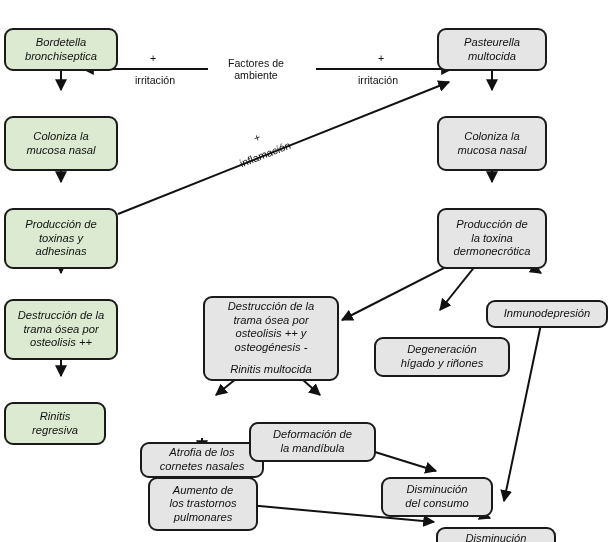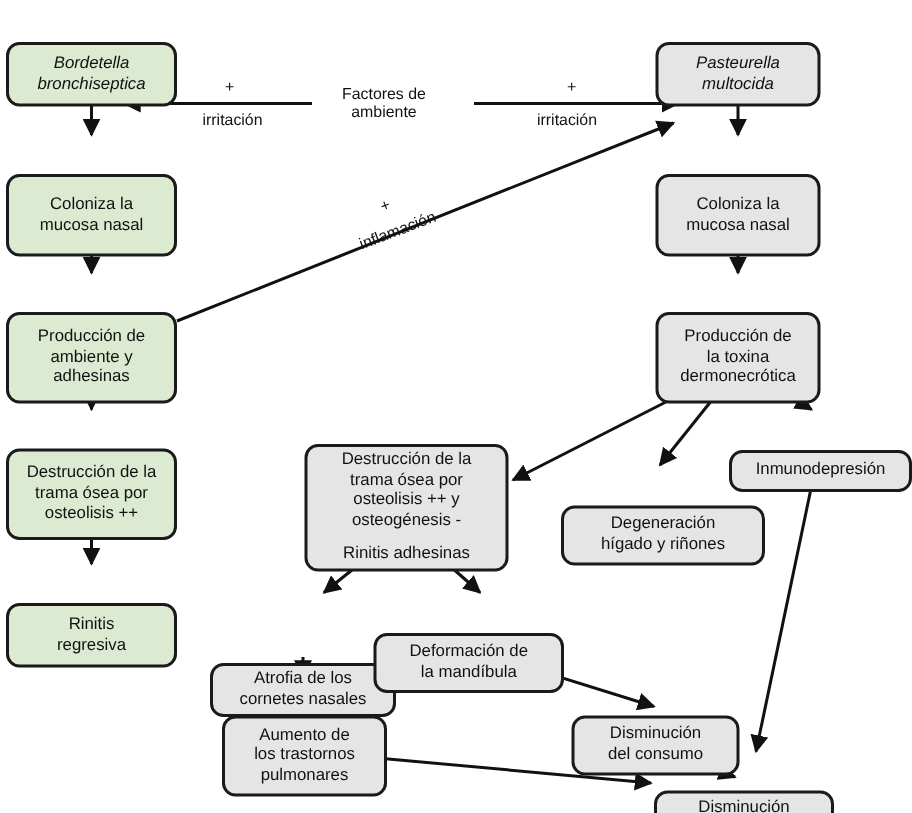--- a/index.html
+++ b/index.html
@@ -37,21 +37,21 @@
     text-align: center;
     font-size: 11.2px;
     line-height: 13.6px;
     color: #111111;
     padding: 2px 4px;
     z-index: 2;
     margin-top: 24px;
   }
   .node.green { background: #dbead0; }
   .node.pink  { background: #e5e5e5; }
-  .node .line { display: block; white-space: nowrap; }
+  .node .line { display: block; white-space: nowrap; font-style: italic; }
   .node.italic .line { font-style: italic; }
   .node .gap { height: 11px; }
   .edge-label {
     position: absolute;
     font-size: 10.6px;
     line-height: 12.4px;
     color: #111111;
     text-align: center;
     white-space: nowrap;
     z-index: 3;
@@ -110,29 +110,29 @@
       <div class="node green italic" style="left: 4px; top: 4px; width: 114px; height: 43px;">
         <span class="line">Bordetella</span>
         <span class="line">bronchiseptica</span>
       </div>
       <div class="node green" style="left: 4px; top: 92px; width: 114px; height: 55px;">
         <span class="line">Coloniza la</span>
         <span class="line">mucosa nasal</span>
       </div>
       <div class="node green" style="left: 4px; top: 184px; width: 114px; height: 61px;">
         <span class="line">Producción de</span>
-        <span class="line">ambiente y</span>
+        <span class="line">toxinas y</span>
         <span class="line">adhesinas</span>
       </div>
       <div class="node green" style="left: 4px; top: 275px; width: 114px; height: 61px;">
         <span class="line">Destrucción de la</span>
         <span class="line">trama ósea por</span>
         <span class="line">osteolisis ++</span>
       </div>
-      <div class="node green" style="left: 4px; top: 378px; width: 114px; height: 43px;">
+      <div class="node green" style="left: 4px; top: 378px; width: 102px; height: 43px;">
         <span class="line">Rinitis</span>
         <span class="line">regresiva</span>
       </div>
       <div class="node pink italic" style="left: 437px; top: 4px; width: 110px; height: 43px;">
         <span class="line">Pasteurella</span>
         <span class="line">multocida</span>
       </div>
       <div class="node pink" style="left: 437px; top: 92px; width: 110px; height: 55px;">
         <span class="line">Coloniza la</span>
         <span class="line">mucosa nasal</span>
@@ -141,21 +141,21 @@
         <span class="line">Producción de</span>
         <span class="line">la toxina</span>
         <span class="line">dermonecrótica</span>
       </div>
       <div class="node pink" style="left: 203px; top: 272px; width: 136px; height: 85px;">
         <span class="line">Destrucción de la</span>
         <span class="line">trama ósea por</span>
         <span class="line">osteolisis ++ y</span>
         <span class="line">osteogénesis -</span>
         <span class="gap"></span>
-        <span class="line">Rinitis adhesinas</span>
+        <span class="line">Rinitis multocida</span>
       </div>
       <div class="node pink" style="left: 374px; top: 313px; width: 136px; height: 40px;">
         <span class="line">Degeneración</span>
         <span class="line">hígado y riñones</span>
       </div>
       <div class="node pink" style="left: 486px; top: 276px; width: 122px; height: 28px;">
         <span class="line">Inmunodepresión</span>
       </div>
       <div class="node pink" style="left: 140px; top: 418px; width: 124px; height: 36px;">
         <span class="line">Atrofia de los</span>

